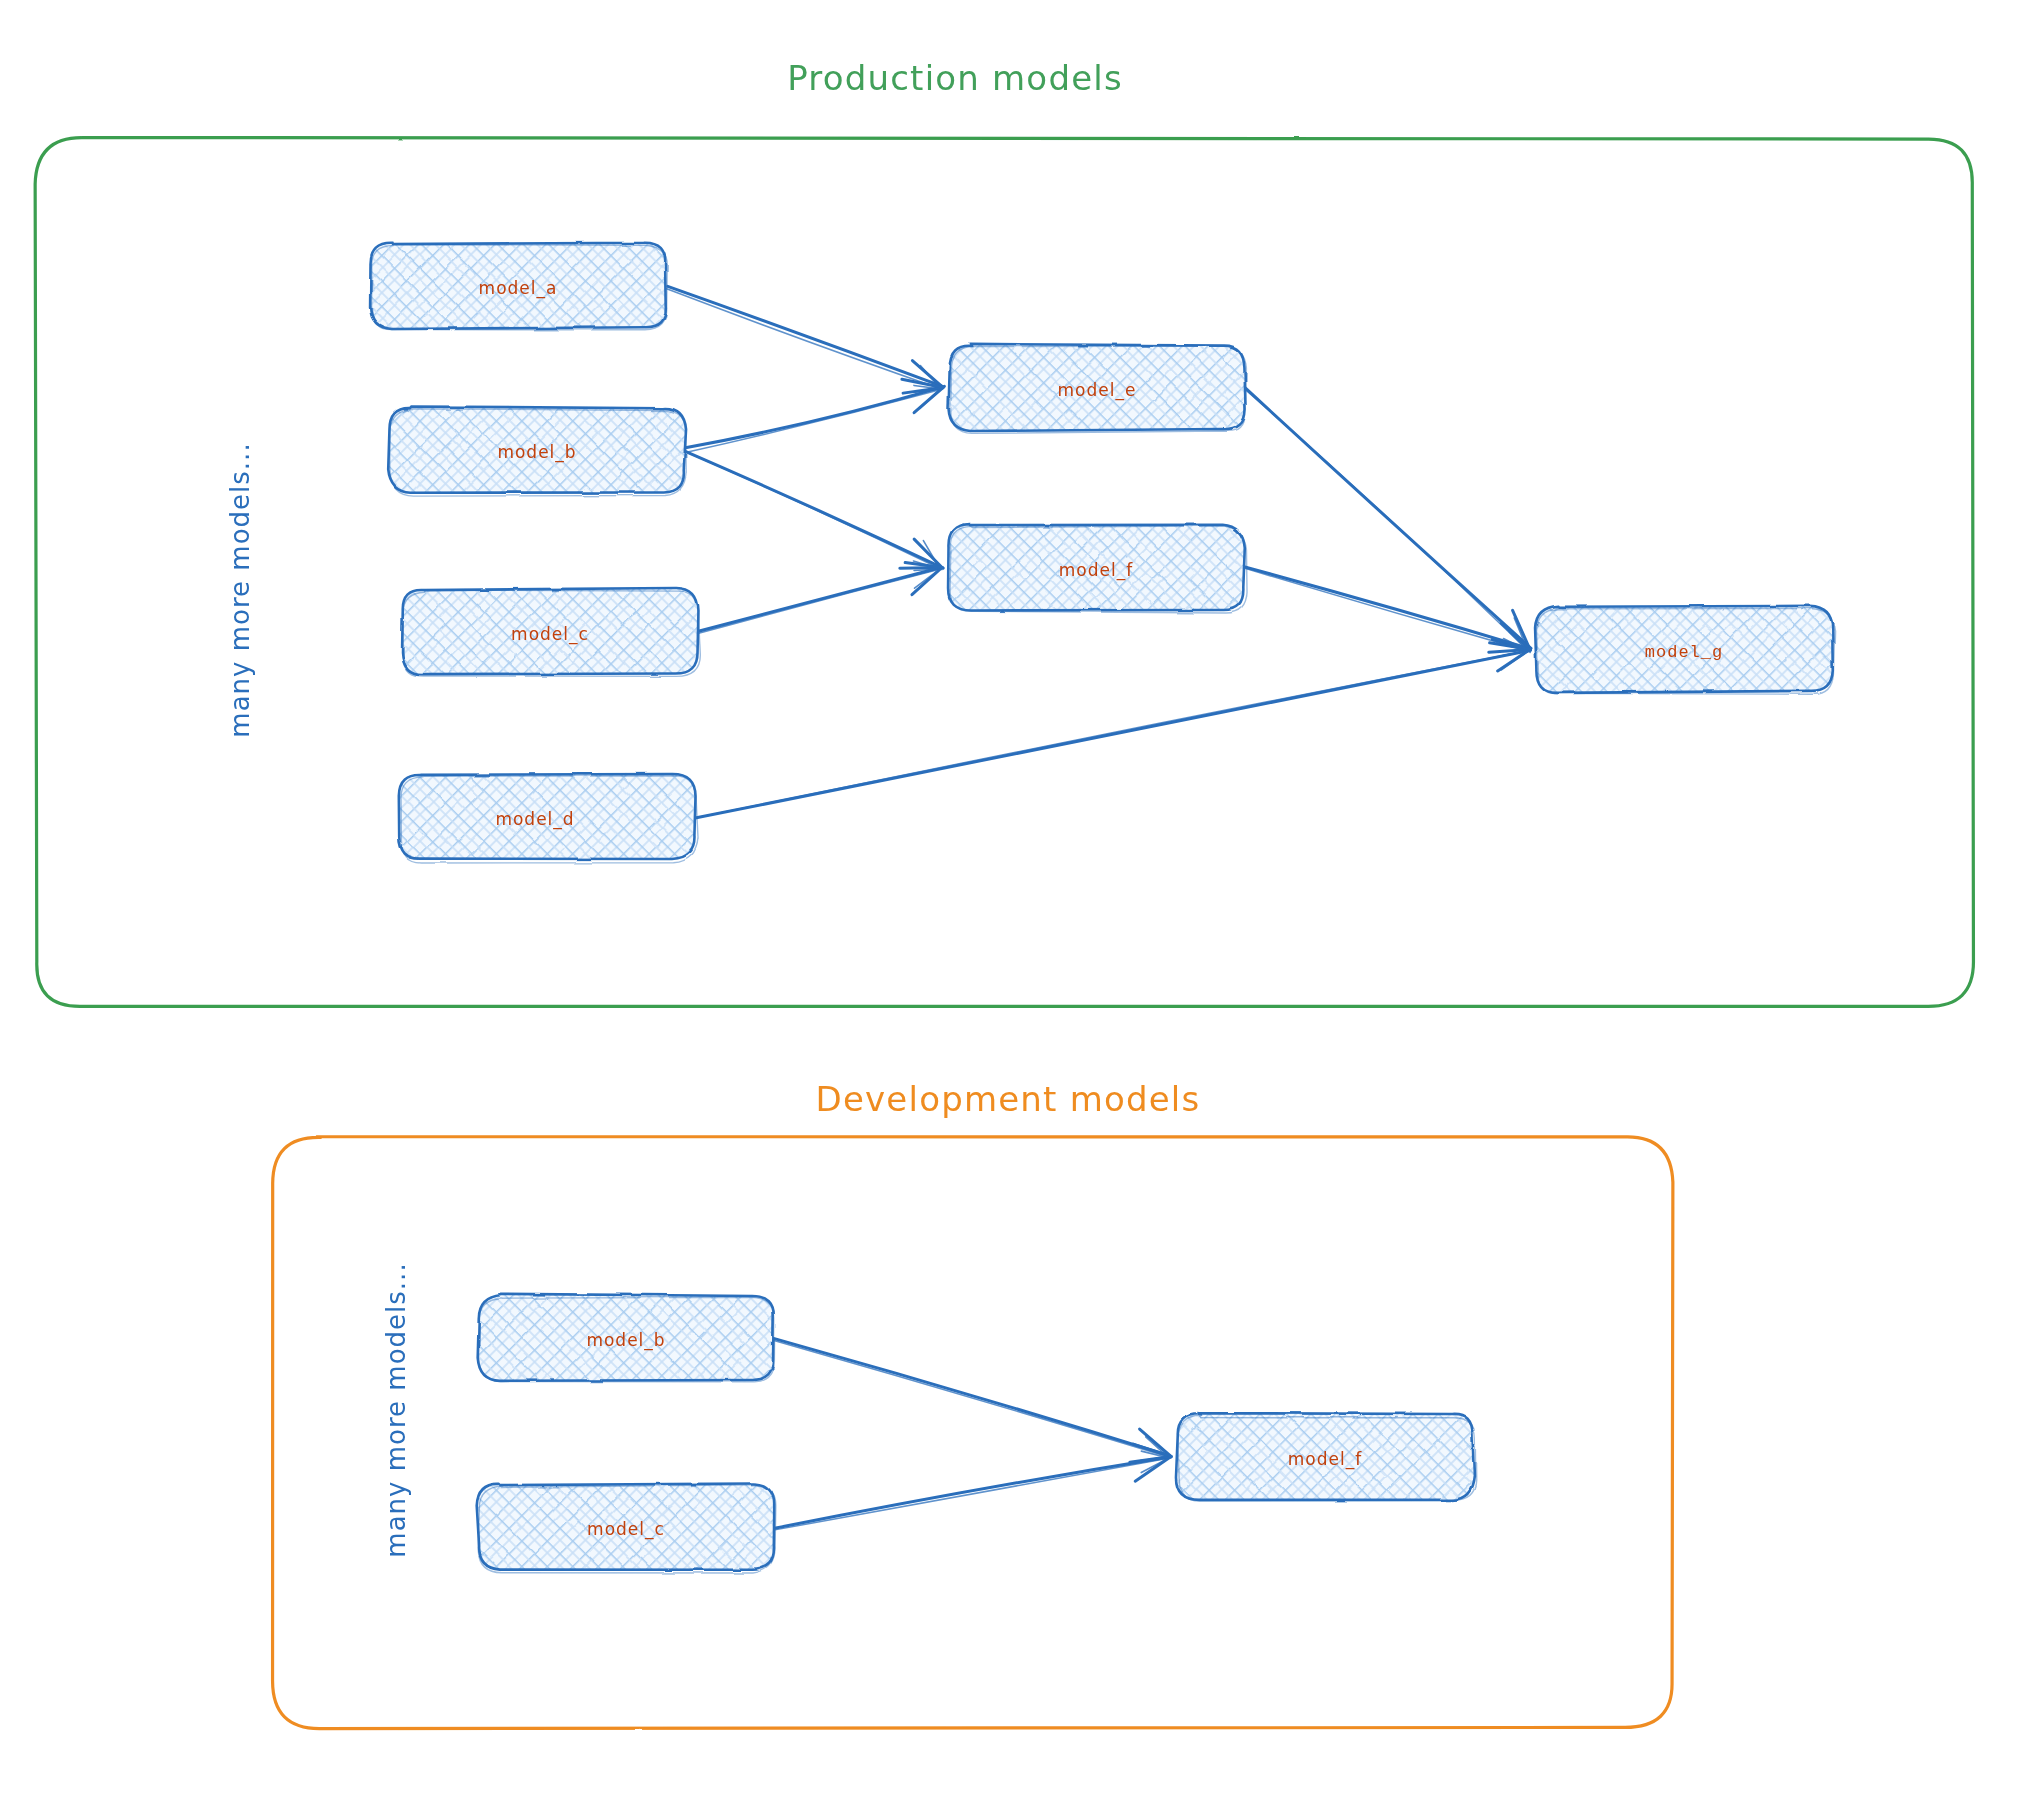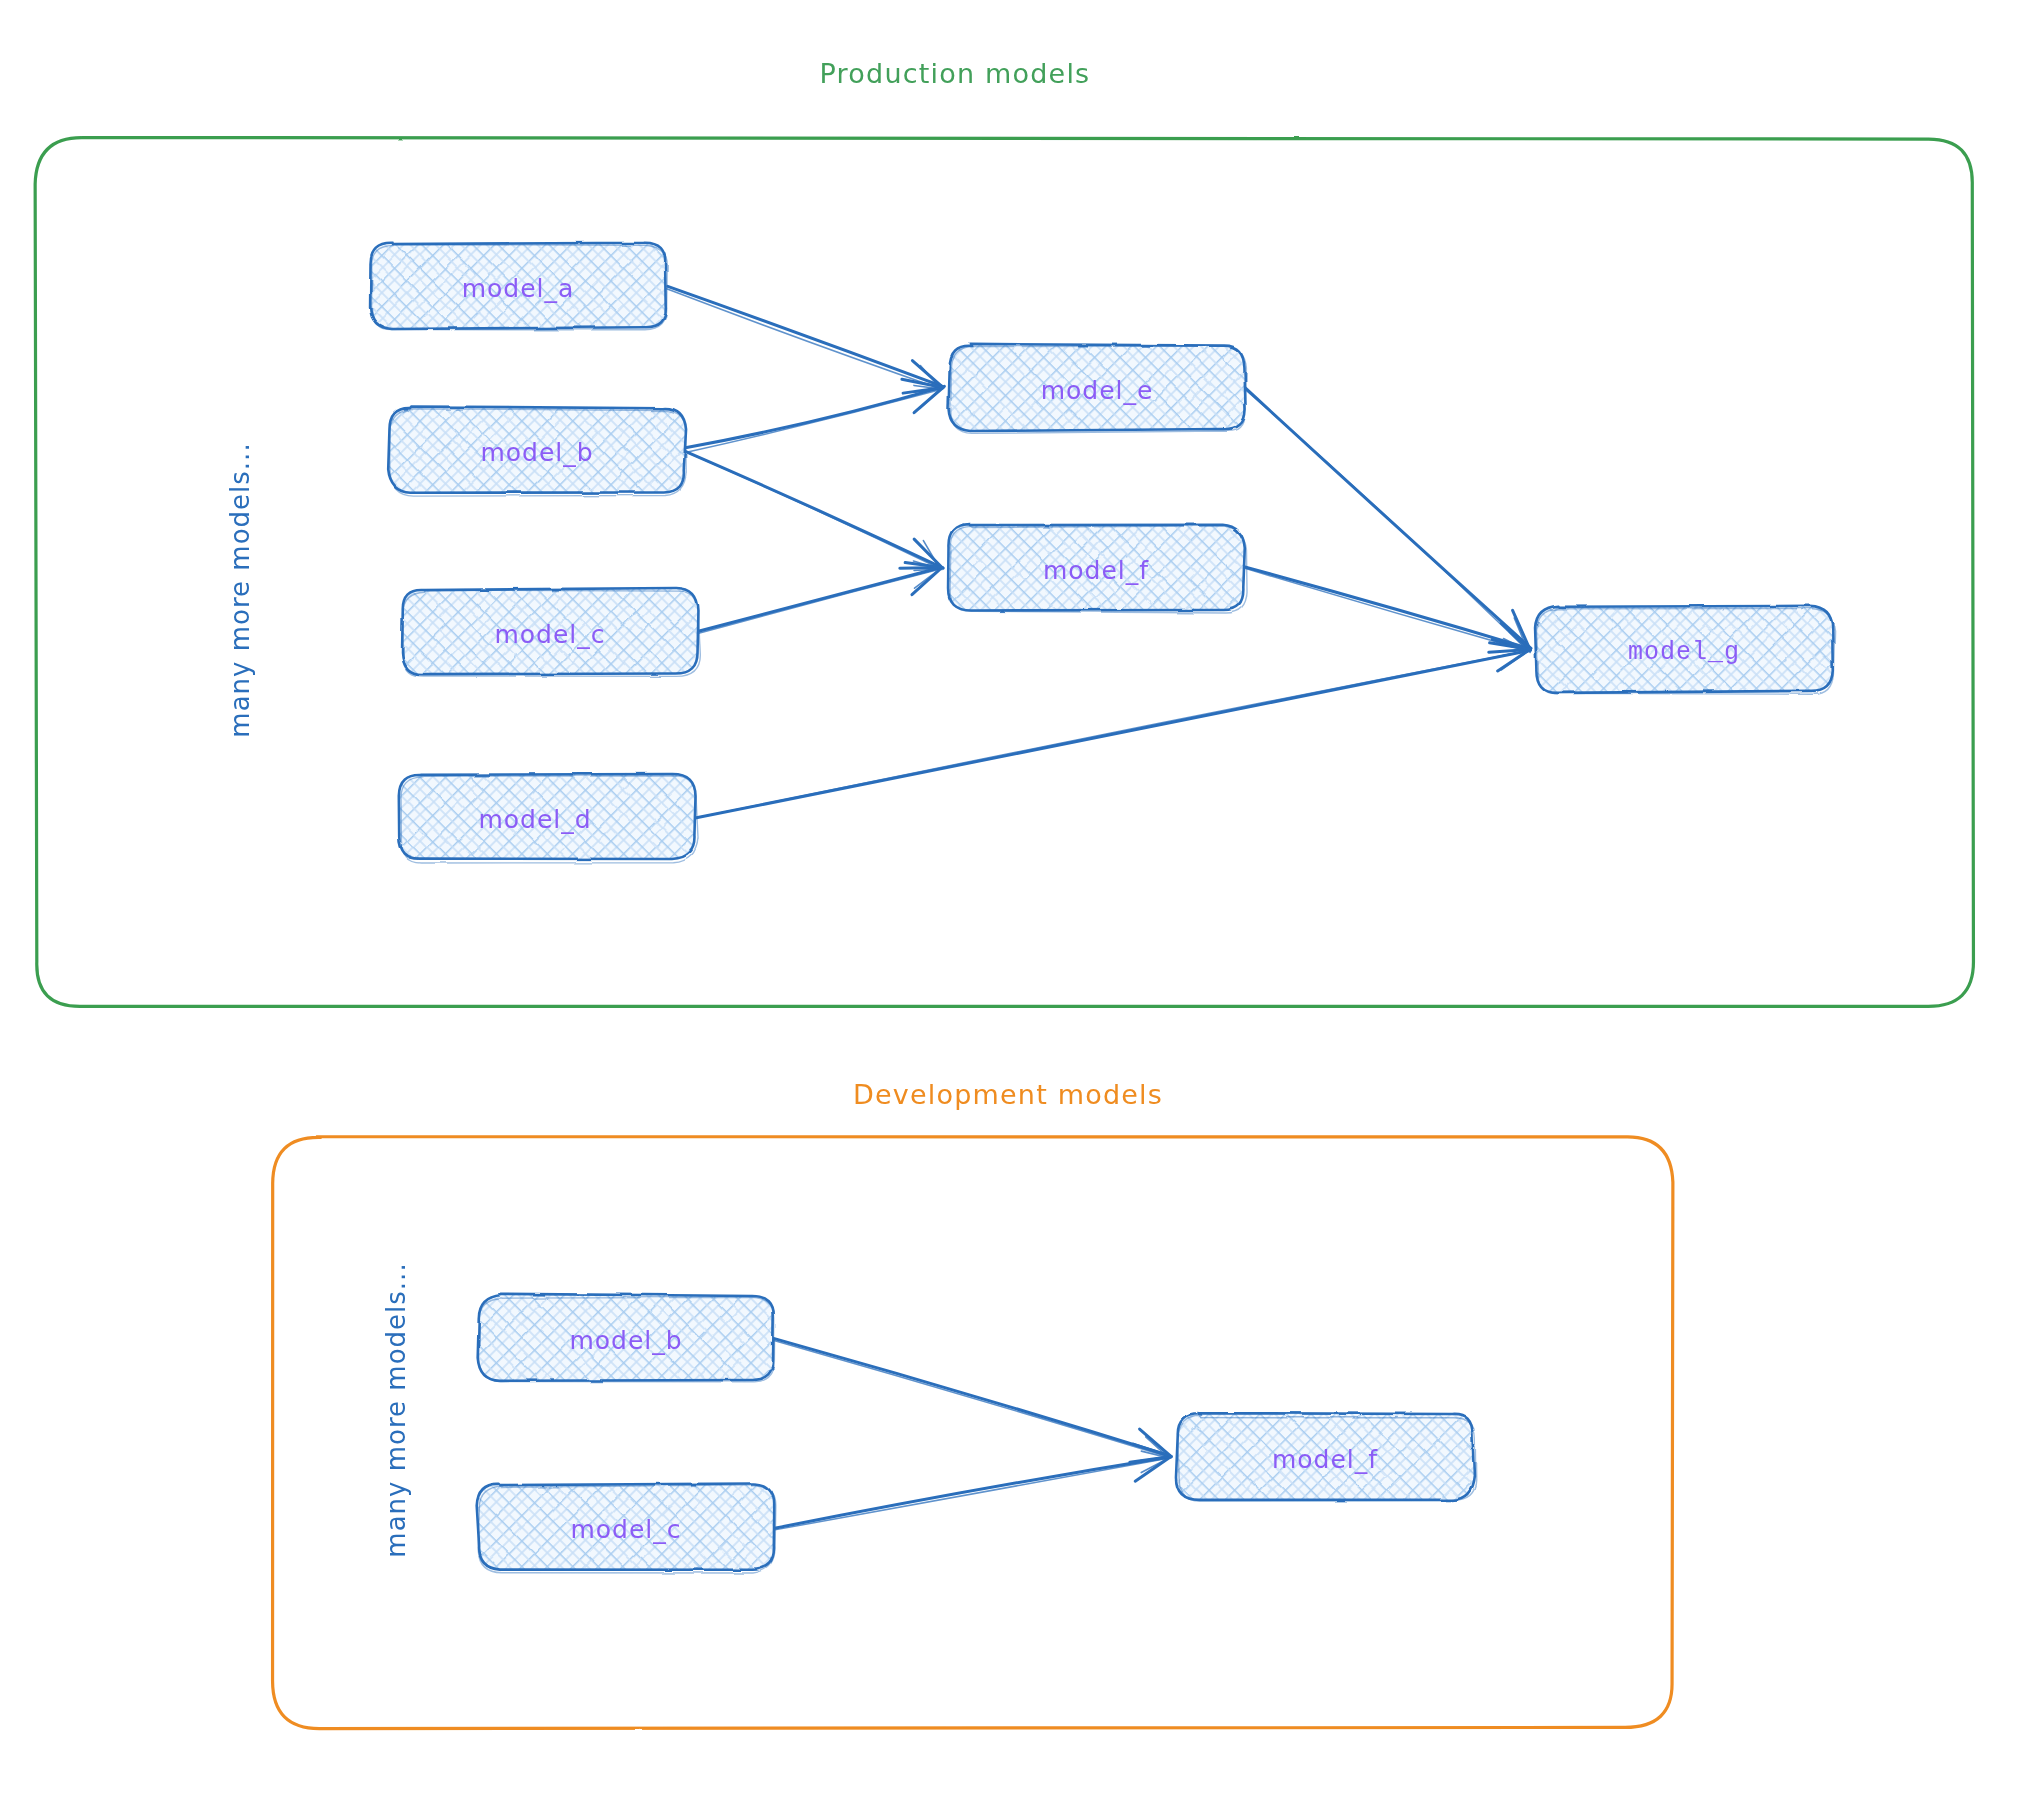--- a/index.html
+++ b/index.html
@@ -22,34 +22,34 @@
   .svg-layer {
     position: absolute;
     top: 0;
     left: 0;
     width: 2024px;
     height: 1818px;
   }
   .group-title {
     position: absolute;
     font-family: "DejaVu Sans", sans-serif;
-    font-size: 27px;
+    font-size: 34px;
     font-weight: 400;
     letter-spacing: 1.2px;
     white-space: nowrap;
     transform: translateX(-50%);
   }
   .group-title.prod { color: #42a05a; }
   .group-title.dev  { color: #ef8c20; }
 
   .node-label {
     position: absolute;
     font-family: "DejaVu Sans", sans-serif;
-    font-size: 25px;
-    color: #8b5cf6;
+    font-size: 17px;
+    color: #c2410c;
     letter-spacing: 1px;
     white-space: nowrap;
     transform: translate(-50%, -50%);
     pointer-events: none;
   }
   .side-label {
     position: absolute;
     font-family: "DejaVu Sans", sans-serif;
     font-size: 26px;
     color: #2a6ebb;

